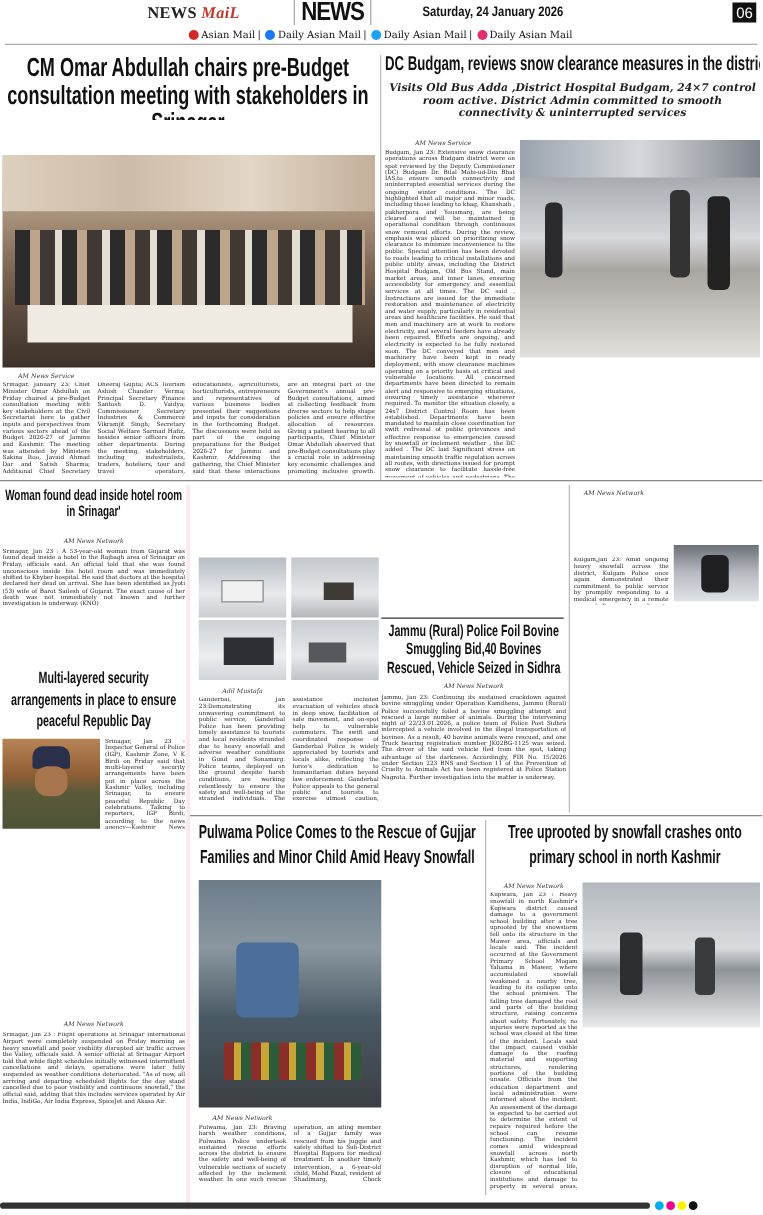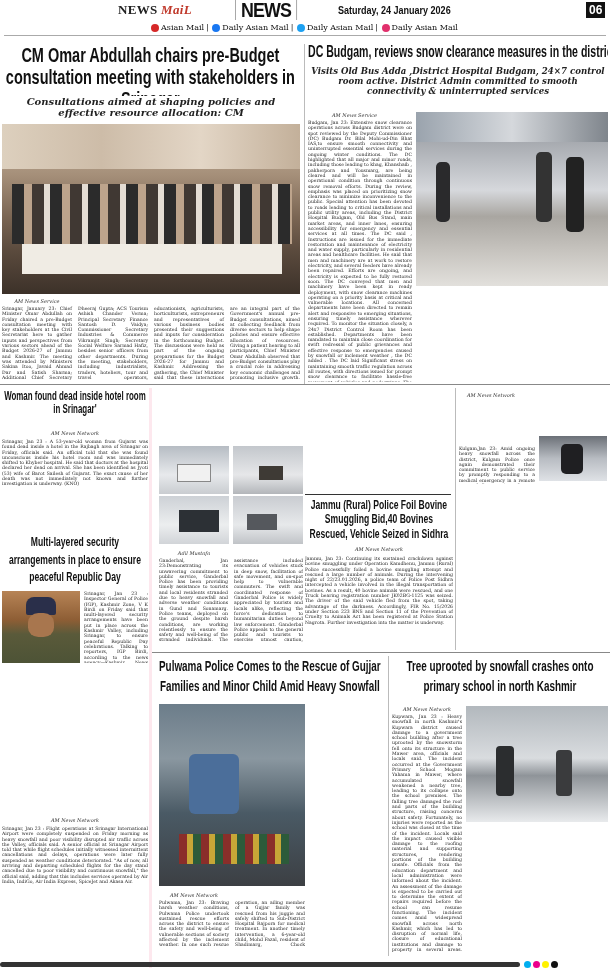--- a/index.html
+++ b/index.html
@@ -5,21 +5,21 @@
 *{box-sizing:border-box;margin:0;padding:0}
 html,body{width:610px;height:972px;background:#fff;overflow:hidden}
 body{position:relative;font-family:"DejaVu Serif",serif;color:#111}
 .abs{position:absolute}
 .masthead{left:0;top:0;width:610px;height:22px}
 .logo{left:118px;top:2px;font-family:"Liberation Serif",serif;font-size:13px;font-weight:bold;letter-spacing:.3px}
 .logo .asian{color:#222}
 .logo .mail{color:#c0392b;font-style:italic}
 .sec{left:235px;top:0;font-family:"Liberation Sans",sans-serif;font-weight:bold;font-size:21px;letter-spacing:-1px;transform:scaleX(.85);transform-origin:left top;color:#111;border-left:1px solid #999;border-right:1px solid #999;padding:0 6px;height:20px;line-height:20px}
 .date{left:338px;top:4px;font-family:"Liberation Sans",sans-serif;font-weight:bold;font-size:11px;transform:scaleX(.82);transform-origin:left top}
-.pgno{left:586px;top:2px;background:#111;color:#fff;font-family:"Liberation Sans",sans-serif;font-weight:bold;font-size:12px;padding:1px 3px}
+.pgno{left:586px;top:2px;background:#111;color:#fff;font-family:"Liberation Sans",sans-serif;font-weight:normal;font-size:12px;padding:1px 3px}
 .social{left:0;top:22px;width:610px;height:12px;text-align:center;font-size:8px;line-height:12px}
 .social span{margin:0 1px}
 .si{display:inline-block;width:8px;height:8px;border-radius:50%;vertical-align:middle;margin-right:1px}
 .hr{height:1px;background:#aaa;position:absolute}
 .vr{width:1px;background:#bbb;position:absolute}
 .hl{font-family:"Liberation Sans",sans-serif;font-weight:bold;text-align:center;color:#111;line-height:1.05}
 .cond{display:inline-block;transform:scaleX(.68);transform-origin:center top;white-space:nowrap}
 .sub{font-family:"DejaVu Serif",serif;font-style:italic;font-weight:bold;text-align:center;color:#222}
 .by{font-size:5px;text-align:center;font-style:italic;color:#333}
 .txt{font-size:4.6px;line-height:5.3px;text-align:justify;color:#222;overflow:hidden}
@@ -43,21 +43,20 @@
   <span><i class="si" style="background:#1877f2"></i><span>Daily Asian Mail</span></span>|
   <span><i class="si" style="background:#1da1f2"></i><span>Daily Asian Mail</span></span>|
   <span><i class="si" style="background:#e1306c"></i><span>Daily Asian Mail</span></span>
 </div>
 <div class="hr" style="left:4px;top:35px;width:602px"></div>
 
 <div class="abs" style="left:2px;top:44px;width:298px;height:340px">
   <div class="hl" style="font-size:21px;width:298px;height:52px;overflow:hidden">
       <span class="cond" style="white-space:normal;width:430px;transform:scaleX(.69);transform-origin:left top;display:block;text-align:center">CM Omar Abdullah chairs pre-Budget consultation meeting with stakeholders in Srinagar</span>
     </div>
-  <div class="sub" style="font-size:10px;line-height:11px;margin-top:0px">Consultations aimed at shaping policies and effective resource allocation: CM</div>
   <div class="photo" style="left:0;top:80px;width:298px;height:170px;background:linear-gradient(180deg,#c9b9a4 0%,#a58f79 30%,#7a6553 55%,#5a4a3d 75%,#3c3129 100%)">
     <div style="position:absolute;left:0;top:0;width:100%;height:45px;background:linear-gradient(90deg,#ddd0be,#cdbca8,#e3d6c6,#c3b09a)"></div>
     <div style="position:absolute;left:10px;top:60px;width:280px;height:60px;background:repeating-linear-gradient(90deg,#2b2b2b 0 12px,#bda48c 12px 20px,#403833 20px 32px,#e4ddd4 32px 38px)"></div>
     <div style="position:absolute;left:20px;top:120px;width:260px;height:30px;background:#f0ece4"></div>
   </div>
   <div class="by abs" style="left:0;top:254px;width:70px">AM News Service</div>
   <div class="txt abs" style="left:0;top:262px;width:298px;height:78px;column-count:4;column-gap:6px">Srinagar, January 23: Chief Minister Omar Abdullah on Friday chaired a pre-Budget consultation meeting with key stakeholders at the Civil Secretariat here to gather inputs and perspectives from various sectors ahead of the Budget 2026-27 of Jammu and Kashmir. The meeting was attended by Ministers Sakina Itoo, Javaid Ahmad Dar and Satish Sharma; Additional Chief Secretary Dheeraj Gupta; ACS Tourism Ashish Chander Verma; Principal Secretary Finance Santosh D. Vaidya; Commissioner Secretary Industries &amp; Commerce Vikramjit Singh; Secretary Social Welfare Sarmad Hafiz, besides senior officers from other departments. During the meeting, stakeholders, including industrialists, traders, hoteliers, tour and travel operators, educationists, agriculturists, horticulturists, entrepreneurs and representatives of various business bodies presented their suggestions and inputs for consideration in the forthcoming Budget. The discussions were held as part of the ongoing preparations for the Budget 2026-27 for Jammu and Kashmir. Addressing the gathering, the Chief Minister said that these interactions are an integral part of the Government's annual pre-Budget consultations, aimed at collecting feedback from diverse sectors to help shape policies and ensure effective allocation of resources. Giving a patient hearing to all participants, Chief Minister Omar Abdullah observed that pre-Budget consultations play a crucial role in addressing key economic challenges and promoting inclusive growth. He emphasised the need to present a people-friendly Budget that reflects public aspirations and sentiments. The Chief Minister further noted that suggestions received during these consultations would help in formulating a responsive and pragmatic Budget framework. He assured the participants that their inputs would be carefully examined and, wherever feasible, incorporated into the Budget 2026-27.</div>
 </div>
 
 <div class="vr" style="left:304px;top:44px;height:340px"></div>

